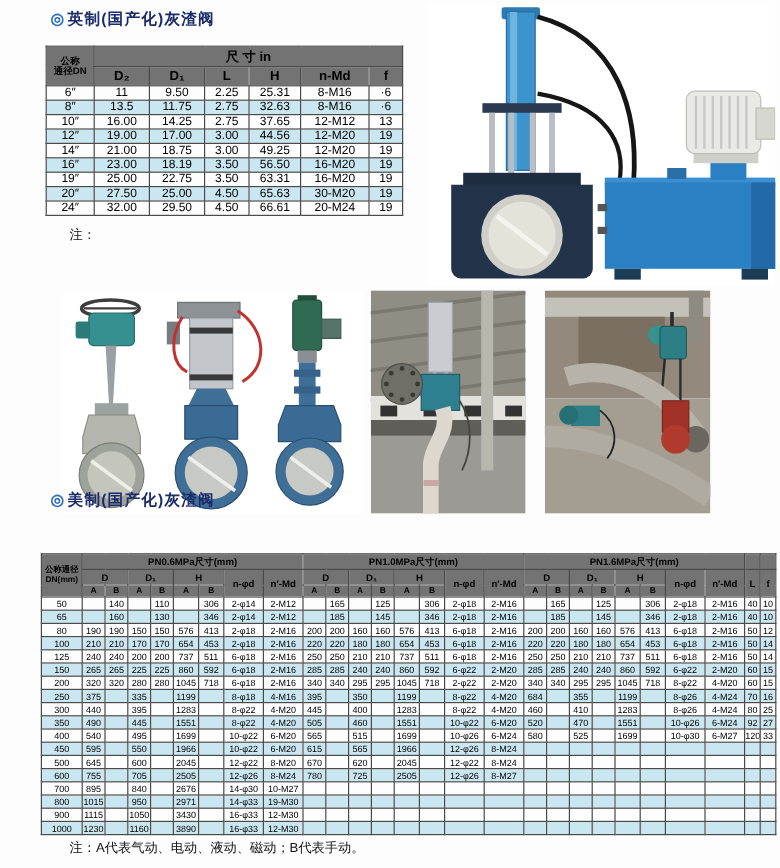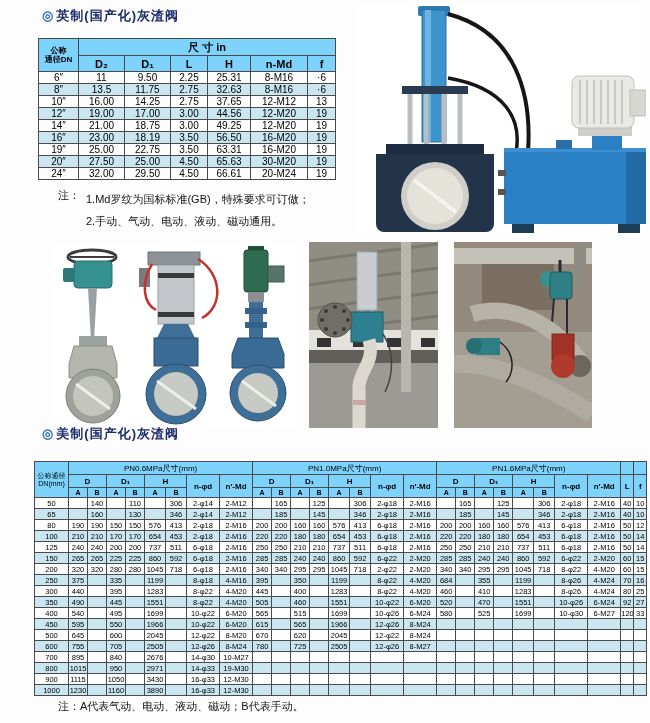--- a/index.html
+++ b/index.html
@@ -9,48 +9,48 @@
     background:#fdfdfd; color:#000;
     font-family:"Liberation Sans", sans-serif;
   }
   
   .sec-title {
     position:absolute; left:42px; font-size:13px; font-weight:bold;
     letter-spacing:1px; color:#1b2c6b; white-space:nowrap;
   }
   .sec-title .ring { color:#2f6fbe; margin-right:2px; font-weight:bold; }
   #imperial-title { top:7px; }
-  #american-title { top:425px; }
+  #american-title { top:408px; }
 
   
   table { border-collapse:collapse; table-layout:fixed; }
   th, td {
     border:1px solid #4a4a4a; text-align:center; vertical-align:middle;
     overflow:hidden; white-space:nowrap; padding:0;
   }
-  th { background:#7dd3fc; font-weight:bold; }
+  th { background:#737373; font-weight:bold; }
   tr.alt td { background:#c9e6f1; }
 
   
   #imperial-table { position:absolute; left:38px; top:38px; width:297px; font-size:10px; }
   #imperial-table thead tr.h1 th { height:17px; font-size:11px; }
   #imperial-table thead tr.h2 th { height:16px; font-size:11px; }
   #imperial-table .dn-head { font-size:8px; line-height:9px; font-weight:bold; }
   #imperial-table td { height:12px; font-size:10px; }
 
   
   .note { position:absolute; font-size:11px; color:#111; }
   #imperial-note { left:58px; top:188px; display:flex; }
   #imperial-note .note-label { margin-right:6px; }
   #imperial-note .note-lines div { line-height:22px; }
   #american-note { left:58px; top:699px; }
 
   
   #american-table { position:absolute; left:34px; top:461px; width:612px; font-size:7.5px; }
-  #american-table thead tr.h1 th { height:13px; font-size:8px; font-weight:normal; }
+  #american-table thead tr.h1 th { height:13px; font-size:8px; font-weight:bold; }
   #american-table thead tr.h2 th { height:13px; font-size:8px; }
   #american-table thead tr.h3 th { height:10px; font-size:7px; }
   #american-table .dn-head { font-size:7px; line-height:8px; }
   #american-table td { height:11px; }
 
   
   .photo { position:absolute; display:block; }
   #hydraulic-photo { left:356px; top:4px; }
   #product-photo  { left:52px;  top:244px; }
   #install-photo-1 { left:309px; top:242px; }
@@ -170,24 +170,20 @@
         <td>4.50</td>
         <td>66.61</td>
         <td>20-M24</td>
         <td>19</td>
       </tr>
     </tbody>
 </table>
 
 <div class="note" id="imperial-note">
   <div class="note-label">注：</div>
-  <div class="note-lines">
-    <div>1.Md罗纹为国标标准(GB)，特殊要求可订做；</div>
-    <div>2.手动、气动、电动、液动、磁动通用。</div>
-  </div>
 </div>
 
 <svg class="photo" id="hydraulic-photo" width="290" height="234" viewBox="0 0 290 234">
   <rect x="0" y="0" width="290" height="234" fill="#ffffff"></rect>
 
   <rect x="62" y="2" width="32" height="10" rx="2" fill="#2f7ab0"></rect>
   <rect x="66" y="6" width="24" height="132" fill="#3d93cc" stroke="#2a6ea3"></rect>
   <rect x="69" y="6" width="6" height="132" fill="#6fb4de"></rect>
 
   <rect x="46" y="82" width="66" height="8" fill="#2a3a50"></rect>

